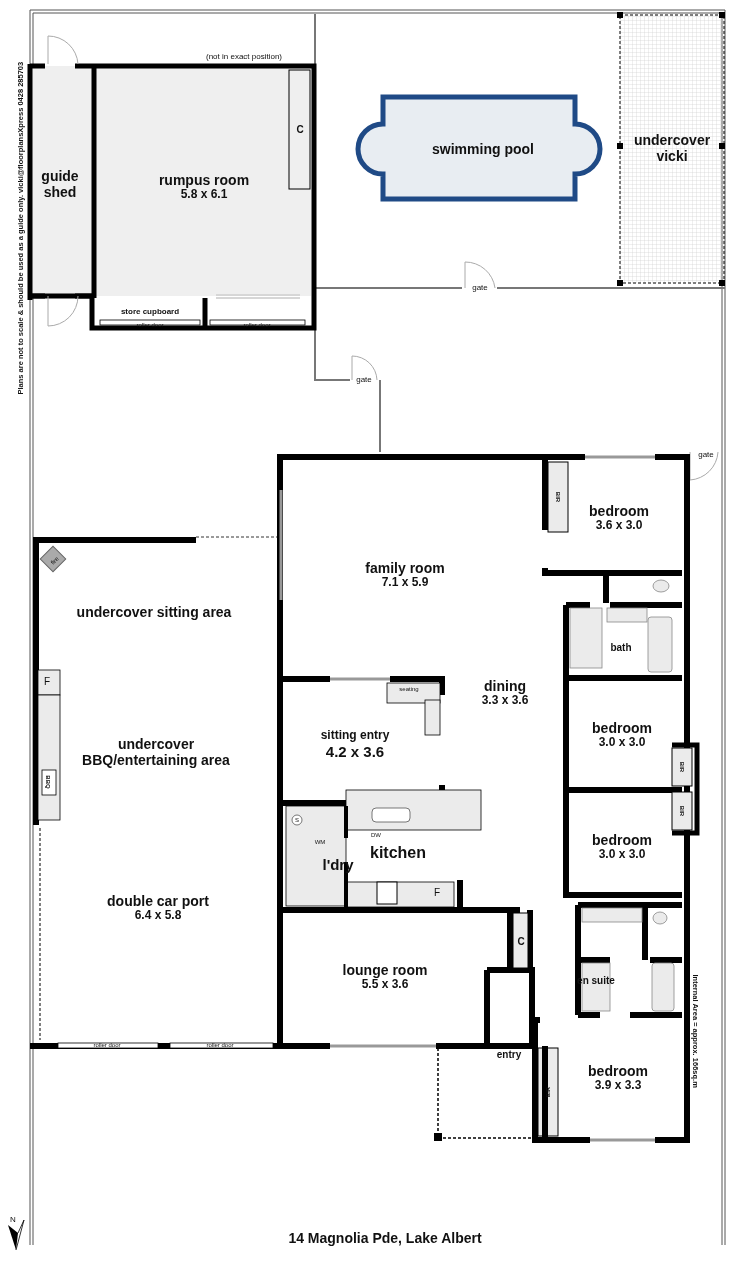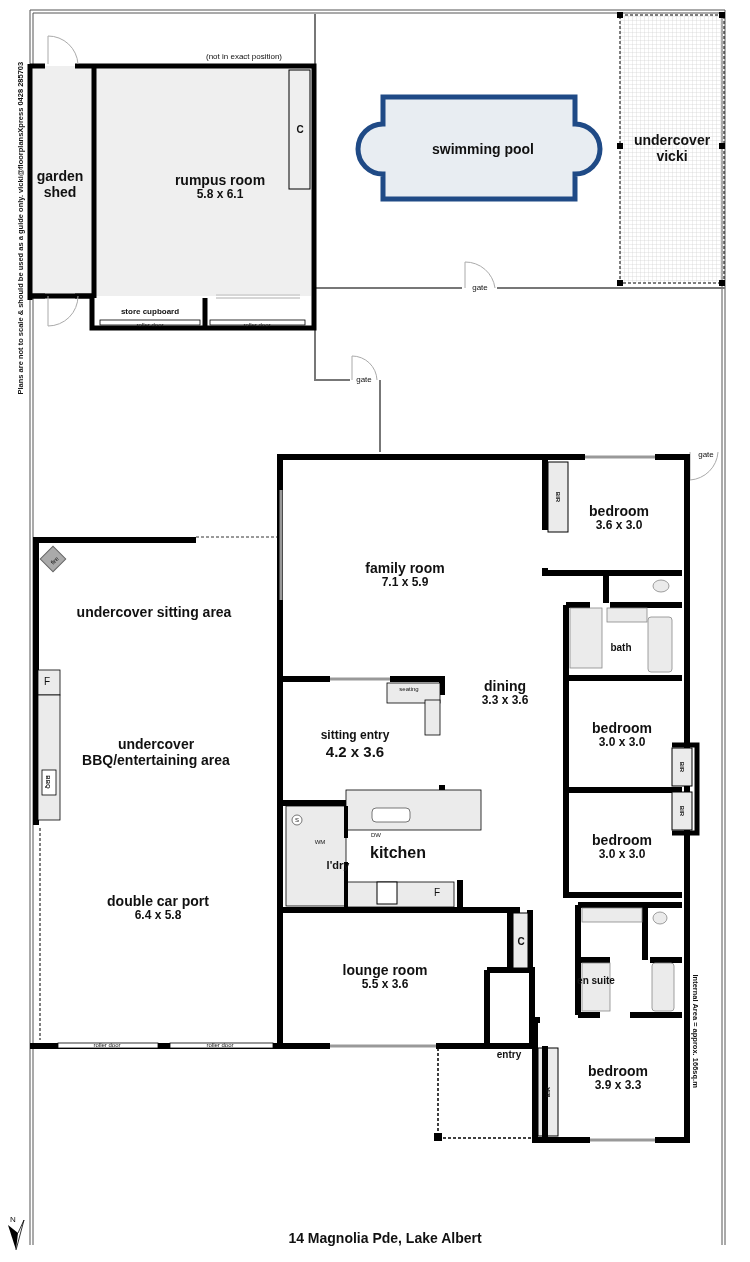--- a/index.html
+++ b/index.html
@@ -150,22 +150,22 @@
 
   <path d="M8 1225L16 1250L18 1233Z" fill="#000"></path>
   <path d="M18 1233L24 1220L16 1250" fill="none" stroke="#000" stroke-width="0.8"></path>
 </svg>
 
 <div class="vert" style="left:-165px; top:205px; width:370px; transform:rotate(-90deg); font-size:7.5px;">Plans are not to scale &amp; should be used as a guide only.   vicki@floorplansXpress   0428 285703</div>
 <div class="vert" style="left:635px; top:1030px; width:120px; transform:rotate(90deg); font-size:7.5px;">Internal Area = approx.   166sq.m</div>
 
 <div class="lbl small" style="left:244px; top:57px; font-weight:normal;">(not in exact position)</div>
 
-<div class="lbl room" style="left:60px; top:184px; width:50px; white-space:normal;"><span>garden shed</span></div>
-<div class="lbl room" style="left:220px; top:187px;"><span>rumpus room</span><span class="dim">5.8 x 6.1</span></div>
+<div class="lbl room" style="left:60px; top:184px; width:50px; white-space:normal;"><span>guide shed</span></div>
+<div class="lbl room" style="left:204px; top:187px;"><span>rumpus room</span><span class="dim">5.8 x 6.1</span></div>
 <div class="lbl mid" style="left:300px; top:130px;">C</div>
 <div class="lbl small" style="left:150px; top:312px; font-weight:bold;">store cupboard</div>
 <div class="lbl tiny" style="left:150px; top:325px;">roller door</div>
 <div class="lbl tiny" style="left:257px; top:325px;">roller door</div>
 
 <div class="lbl room" style="left:483px; top:149px;">swimming pool</div>
 <div class="lbl room" style="left:672px; top:148px; width:90px; white-space:normal;"><span>undercover vicki</span></div>
 
 <div class="lbl small" style="left:480px; top:288px; background:#fff;">gate</div>
 <div class="lbl small" style="left:364px; top:380px; background:#fff;">gate</div>
@@ -176,21 +176,21 @@
 <div class="lbl tiny" style="left:558px; top:497px; transform:translate(-50%,-50%) rotate(90deg); font-weight:bold;">BIR</div>
 <div class="lbl mid" style="left:621px; top:648px;">bath</div>
 <div class="lbl room" style="left:622px; top:735px;"><span>bedroom</span><span class="dim">3.0 x 3.0</span></div>
 <div class="lbl tiny" style="left:682px; top:767px; transform:translate(-50%,-50%) rotate(90deg); font-weight:bold;">BIR</div>
 <div class="lbl tiny" style="left:682px; top:811px; transform:translate(-50%,-50%) rotate(90deg); font-weight:bold;">BIR</div>
 <div class="lbl room" style="left:622px; top:847px;"><span>bedroom</span><span class="dim">3.0 x 3.0</span></div>
 <div class="lbl room" style="left:505px; top:693px;"><span>dining</span><span class="dim">3.3 x 3.6</span></div>
 <div class="lbl mid" style="left:355px; top:745px; font-size:12px;"><span>sitting entry</span><span class="dim" style="font-size:15px;">4.2 x 3.6</span></div>
 <div class="lbl tiny" style="left:409px; top:689px;">seating</div>
 <div class="lbl mid" style="left:398px; top:853px; font-size:16px;">kitchen</div>
-<div class="lbl mid" style="left:325px; top:865px; font-size:11px;padding-left:26px;">l'dry</div>
+<div class="lbl mid" style="left:325px; top:865px; font-size:15px;padding-left:26px;">l'dry</div>
 <div class="lbl tiny" style="left:376px; top:835px;">DW</div>
 <div class="lbl tiny" style="left:320px; top:842px;">WM</div>
 <div class="lbl tiny" style="left:297px; top:820px;">S</div>
 <div class="lbl mid" style="left:437px; top:893px; font-weight:normal;">F</div>
 <div class="lbl mid" style="left:521px; top:942px;">C</div>
 <div class="lbl room" style="left:385px; top:977px;"><span>lounge room</span><span class="dim">5.5 x 3.6</span></div>
 <div class="lbl mid" style="left:596px; top:973px;margin-top:8px;">en suite</div>
 <div class="lbl room" style="left:618px; top:1078px;"><span>bedroom</span><span class="dim">3.9 x 3.3</span></div>
 <div class="lbl tiny" style="left:548px; top:1092px; transform:translate(-50%,-50%) rotate(-90deg); font-weight:bold;">BIR</div>
 <div class="lbl mid" style="left:509px; top:1055px;">entry</div>

